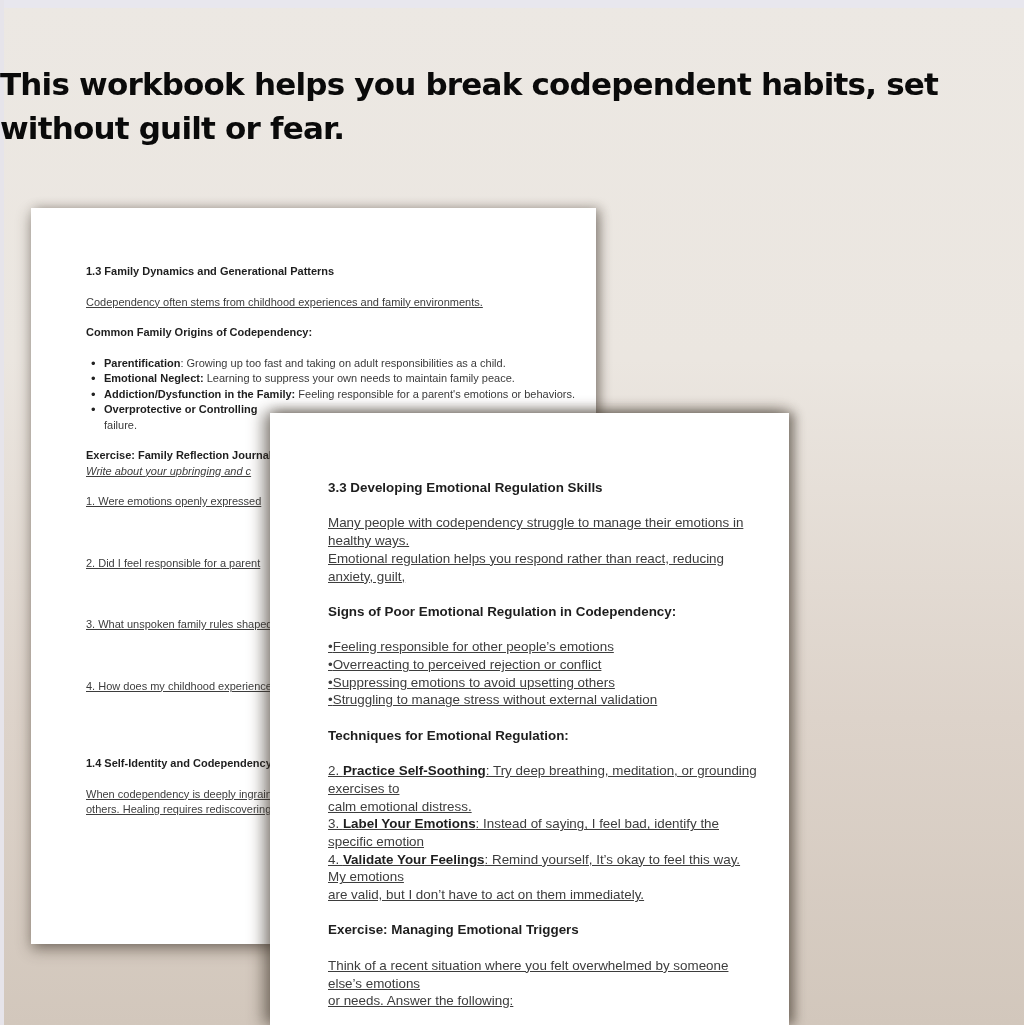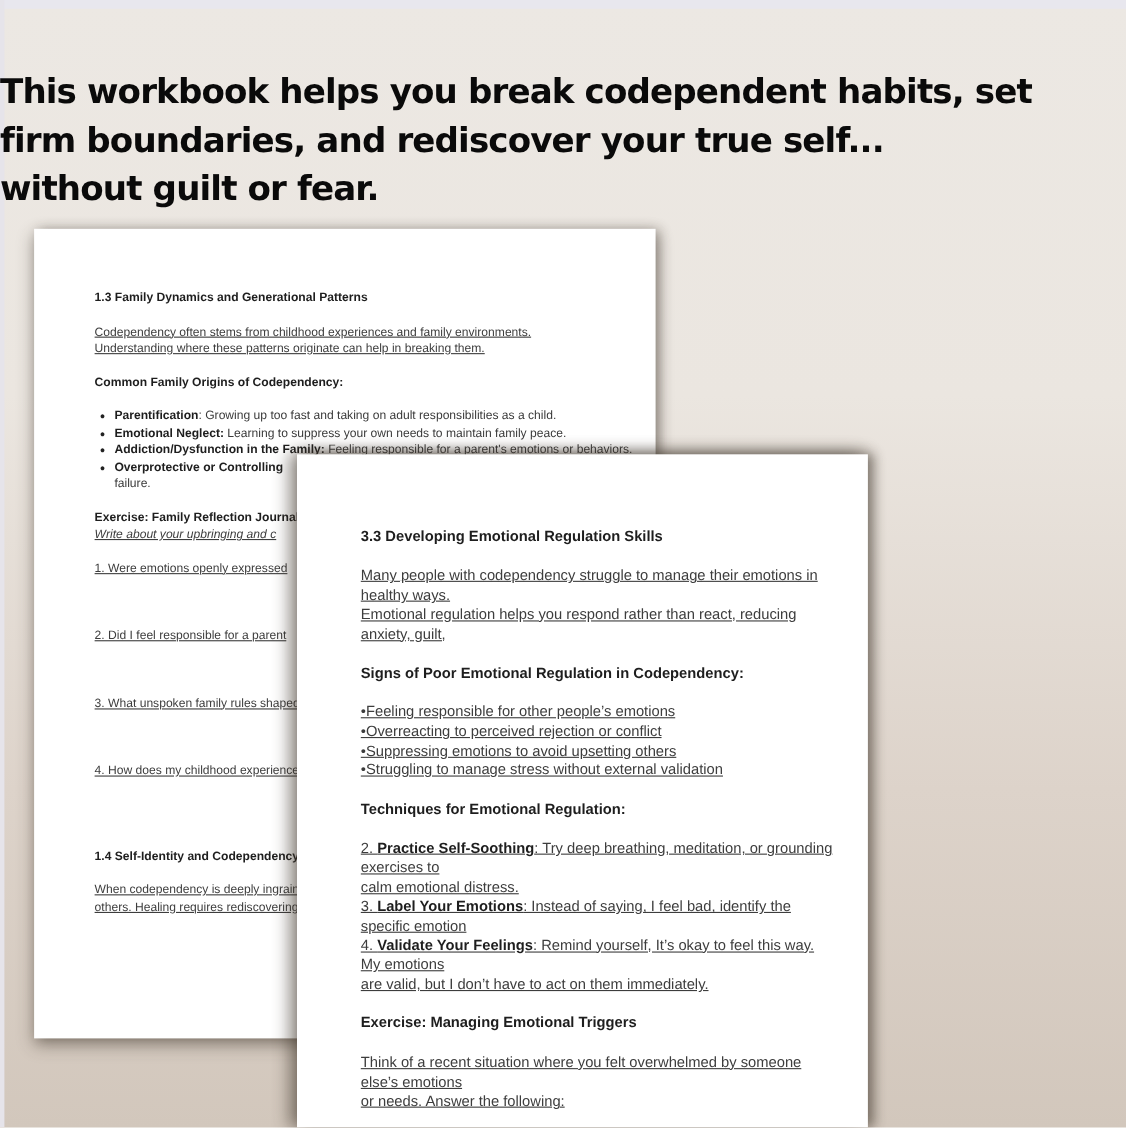--- a/index.html
+++ b/index.html
@@ -65,29 +65,27 @@
     .sign-item::before { content: "\2022 "; }
   </style>
 </head>
 <body>
 
 <div class="top-strip"></div>
 <div class="left-strip"></div>
 
 <div class="headline">
   <span>This workbook helps you break codependent habits, set</span>
-  <span>firm boundaries, and rediscover your true self...</span>
   <span>without guilt or fear.</span>
 </div>
 
 <div class="page page-back">
   <div class="h">1.3 Family Dynamics and Generational Patterns</div>
   <div class="gap-s"></div>
   <div class="p">Codependency often stems from childhood experiences and family environments.</div>
-  <div class="p">Understanding where these patterns originate can help in breaking them.</div>
   <div class="gap-s"></div>
   <div class="h">Common Family Origins of Codependency:</div>
   <div class="gap-s"></div>
   <ul class="bullets">
     <li><span class="b">Parentification</span><span>: </span><span>Growing up too fast and taking on adult responsibilities as a child.</span></li>
     <li><span class="b">Emotional Neglect:</span><span> </span><span>Learning to suppress your own needs to maintain family peace.</span></li>
     <li><span class="b">Addiction/Dysfunction in the Family:</span><span> </span><span>Feeling responsible for a parent's emotions or behaviors.</span></li>
     <li><span class="b">Overprotective or Controlling</span><span> </span><br><span>failure.</span></li>
   </ul>
   <div class="gap-s"></div>

